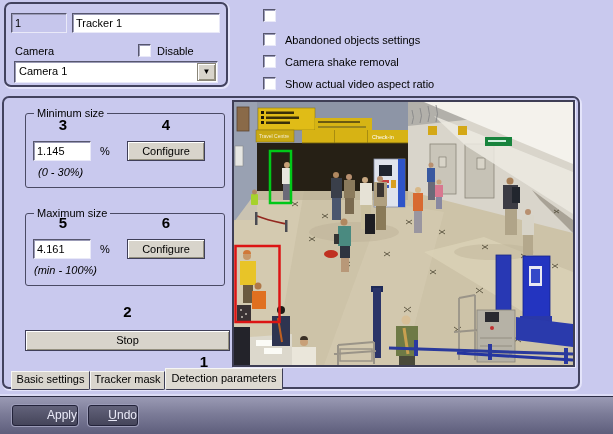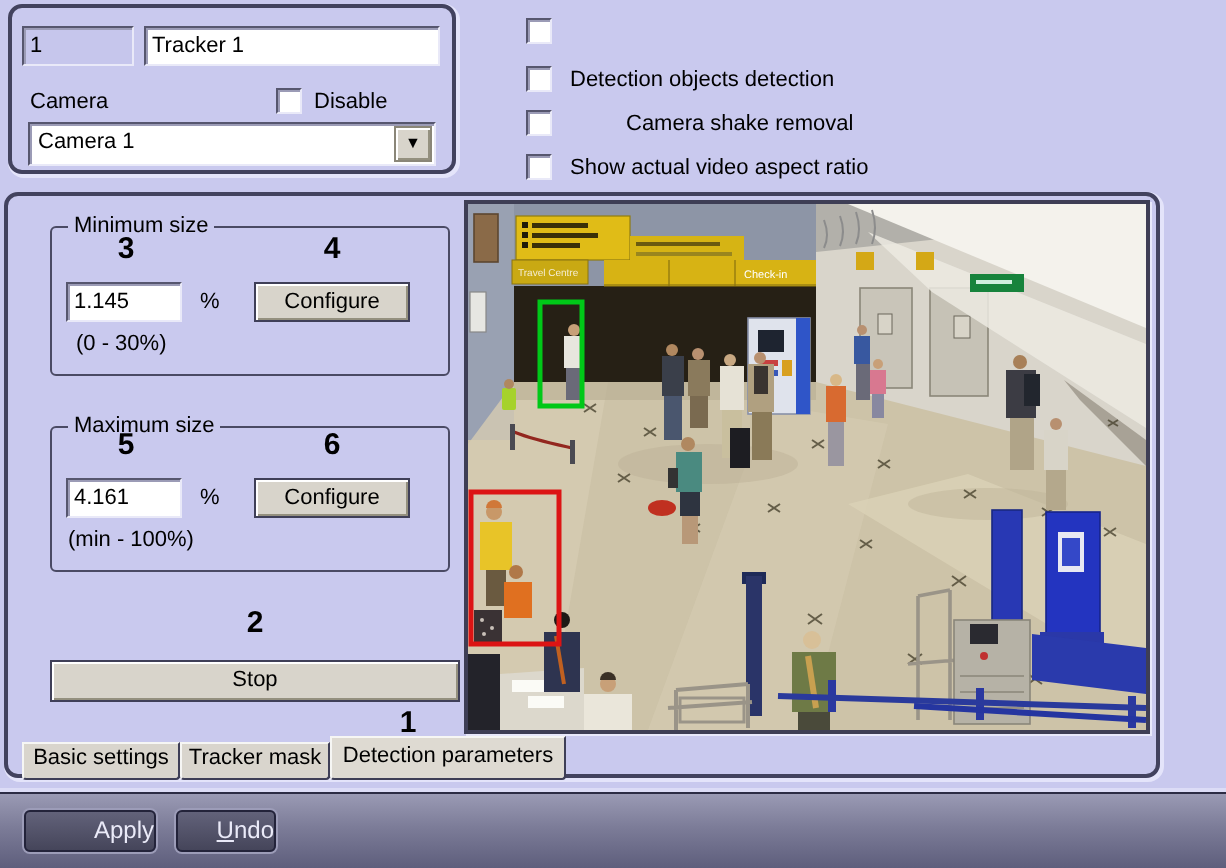--- a/index.html
+++ b/index.html
@@ -7,21 +7,21 @@
   #app{position:relative;width:613px;height:434px;background:#c9c9ee;}
   .abs{position:absolute;box-sizing:border-box;}
   .panel{border:2px solid #42425e;border-radius:7px;box-shadow:1px 1px 0 1px #e4e4fa;}
   .sunken{background:#fff;border:1px solid #56566e;border-right-color:#e9e9f8;border-bottom-color:#e9e9f8;box-shadow:inset 1px 1px 0 #9b9bb6;}
   .field{line-height:16px;padding:0 3px;font-size:11px;font-family:"Liberation Sans",sans-serif;color:#000;}
   input.field{outline:none;}
   .btn3d{background:#d8d4cb;border:1px solid #3f3f58;box-shadow:inset 1px 1px 0 #ffffff,inset -1px -1px 0 #94907f;text-align:center;cursor:default;}
   .groupbox{border:1px solid #4a4a64;border-radius:3px;}
   .legend{position:absolute;top:-7px;left:8px;background:#c9c9ee;padding:0 3px;line-height:13px;}
   .callout{font-weight:bold;font-size:15px;text-align:center;line-height:16px;}
-  .hint{color:#000;}
+  .hint{color:#000;font-style:italic;}
   .cb{width:13px;height:13px;background:#fff;border:1px solid #56566e;border-right-color:#e9e9f8;border-bottom-color:#e9e9f8;box-shadow:inset 1px 1px 0 #9b9bb6;}
   .cblabel{line-height:13px;}
   .combo-arrow{position:absolute;right:1px;top:1px;bottom:1px;width:17px;background:#d8d4cb;border:1px solid #8a8678;box-shadow:inset 1px 1px 0 #fff,inset -1px -1px 0 #94907f;text-align:center;line-height:16px;font-size:8px;}
   .tab{position:absolute;z-index:6;background:#d9d5cd;border:1px solid #3e3e56;border-left-color:#f6f6f4;border-top-color:#f6f6f4;border-radius:0 0 2px 2px;text-align:center;line-height:15px;}
   .tab.active{background:#dedad2;line-height:18px;z-index:7;}
   .footer{background:linear-gradient(180deg,#9a9ab4 0%,#7c7c98 45%,#5e5e7c 100%);border-top:1px solid #2c2c44;box-shadow:0 -2px 0 #dcdcf6;}
   .darkbtn{background:linear-gradient(180deg,#62627a,#45455a);border:1px solid #23233a;box-shadow:0 0 0 1px #9c9cb8;border-radius:3px;color:#eaeaf8;text-align:right;line-height:19px;font-size:12px;}
   .u{text-decoration:underline;}
   .videoframe{border:2px solid #3e3e55;box-shadow:1px 1px 0 #e8e8fa;background:#cdc3a8;}
 </style>
@@ -37,23 +37,23 @@
     <div class="abs cb" style="left:132px;top:40px;"></div>
     <div class="abs cblabel" style="left:151px;top:41px;">Disable</div>
     <div class="abs sunken" style="left:8px;top:57px;width:204px;height:22px;">
       <span class="abs" style="left:4px;top:3px;">Camera 1</span>
       <span class="combo-arrow">▼</span>
     </div>
   </div>
 
   <div class="abs cb" style="left:263px;top:9px;"></div>
   <div class="abs cb" style="left:263px;top:33px;"></div>
-  <div class="abs cblabel" style="left:285px;top:34px;">Detection objects detection</div>
+  <div class="abs cblabel" style="left:285px;top:34px;">Abandoned objects settings</div>
   <div class="abs cb" style="left:263px;top:55px;"></div>
-  <div class="abs cblabel" style="left:285px;top:56px;margin-left:28px;">Camera shake removal</div>
+  <div class="abs cblabel" style="left:285px;top:56px;">Camera shake removal</div>
   <div class="abs cb" style="left:263px;top:77px;"></div>
   <div class="abs cblabel" style="left:285px;top:78px;">Show actual video aspect ratio</div>
 
   <div class="abs panel" style="left:2px;top:96px;width:578px;height:293px;">
 
     <div class="abs groupbox" style="left:21px;top:15px;width:200px;height:75px;">
       <span class="legend">Minimum size</span>
       <div class="abs callout" style="left:6px;top:3px;width:62px;">3</div>
       <input class="abs sunken field" style="left: 7px; top: 27px; width: 58px; height: 20px;" value="1.145">
       <div class="abs" style="left:74px;top:31px;">%</div>

